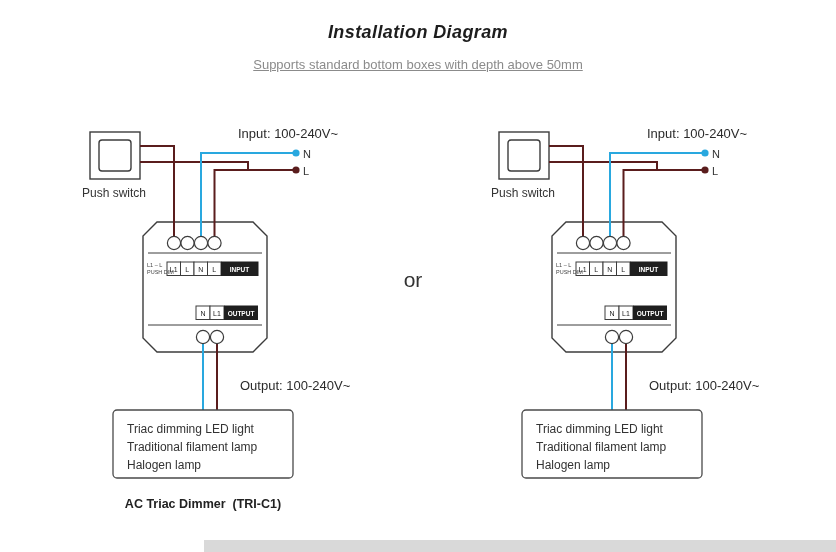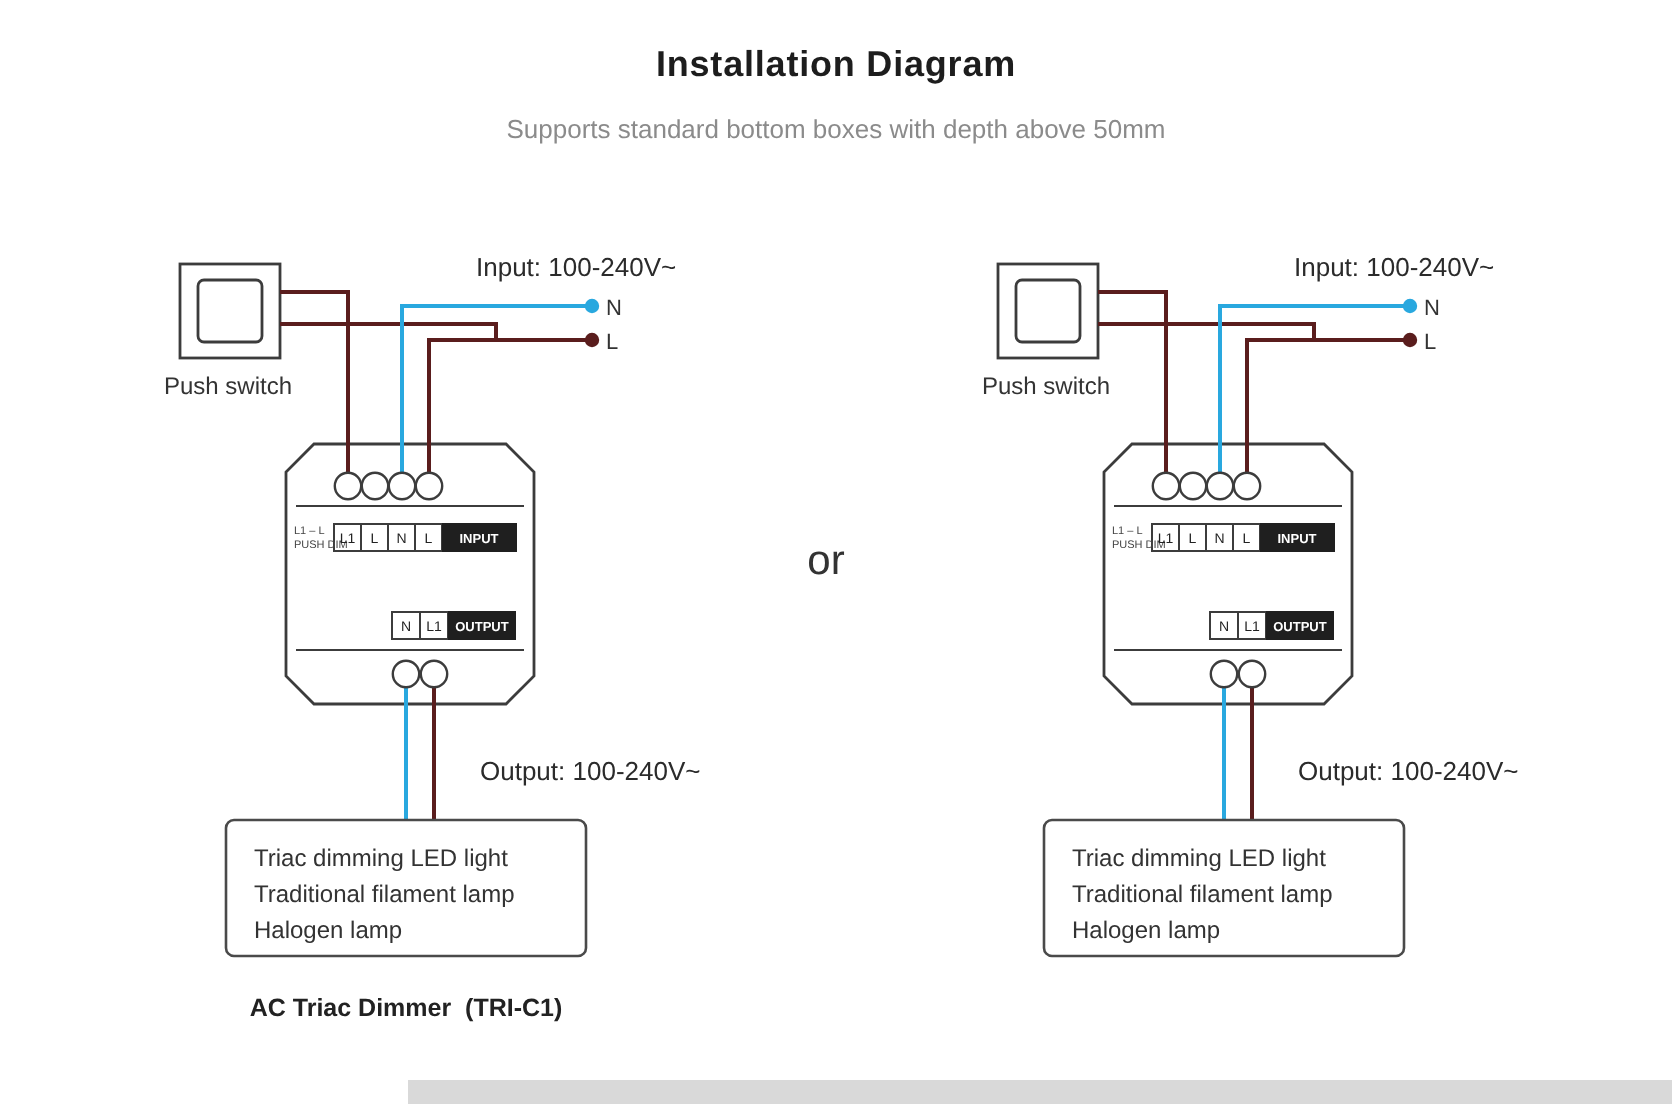--- a/index.html
+++ b/index.html
@@ -1,20 +1,20 @@
 <!DOCTYPE html>
 <html style="--wire-neutral: #29A8DF; --wire-live: #5A1D1D;"><head>
 <meta charset="utf-8">
 <style>
   html, body { margin:0; padding:0; background:#ffffff; font-family:"Liberation Sans", sans-serif; }
   .stage { position:relative; width:836px; height:552px; background:#ffffff; overflow:hidden; }
   .title { position:absolute; top:22px; left:0; width:100%; text-align:center;
-           font-size:18px; font-weight:600; color:#1d1d1d; letter-spacing:.4px; }
+           font-size:18px; font-weight:600; color:#1d1d1d; letter-spacing:.4px;font-style:italic; }
   .subtitle { position:absolute; top:57px; left:0; width:100%; text-align:center;
-              font-size:13px; color:#8b8b8b; }
+              font-size:13px; color:#8b8b8b;text-decoration:underline; }
   svg.diagram { position:absolute; left:0; top:0; }
   .bottom-bar { position:absolute; left:204px; right:0; bottom:0; height:12px; background:#d9d9d9; }
 
   
   .outline  { fill:#ffffff; stroke:#3c3c3c; stroke-width:1.4; }
   .thin     { stroke:#3c3c3c; stroke-width:1; fill:none; }
   .box      { fill:#ffffff; stroke:#3c3c3c; stroke-width:1.4; }
   .wire-n   { stroke:var(--wire-neutral,#29a8df); stroke-width:2; fill:none; }
   .wire-l   { stroke:var(--wire-live,#5a1d1d); stroke-width:2; fill:none; }
   .dot-n    { fill:var(--wire-neutral,#29a8df); }

